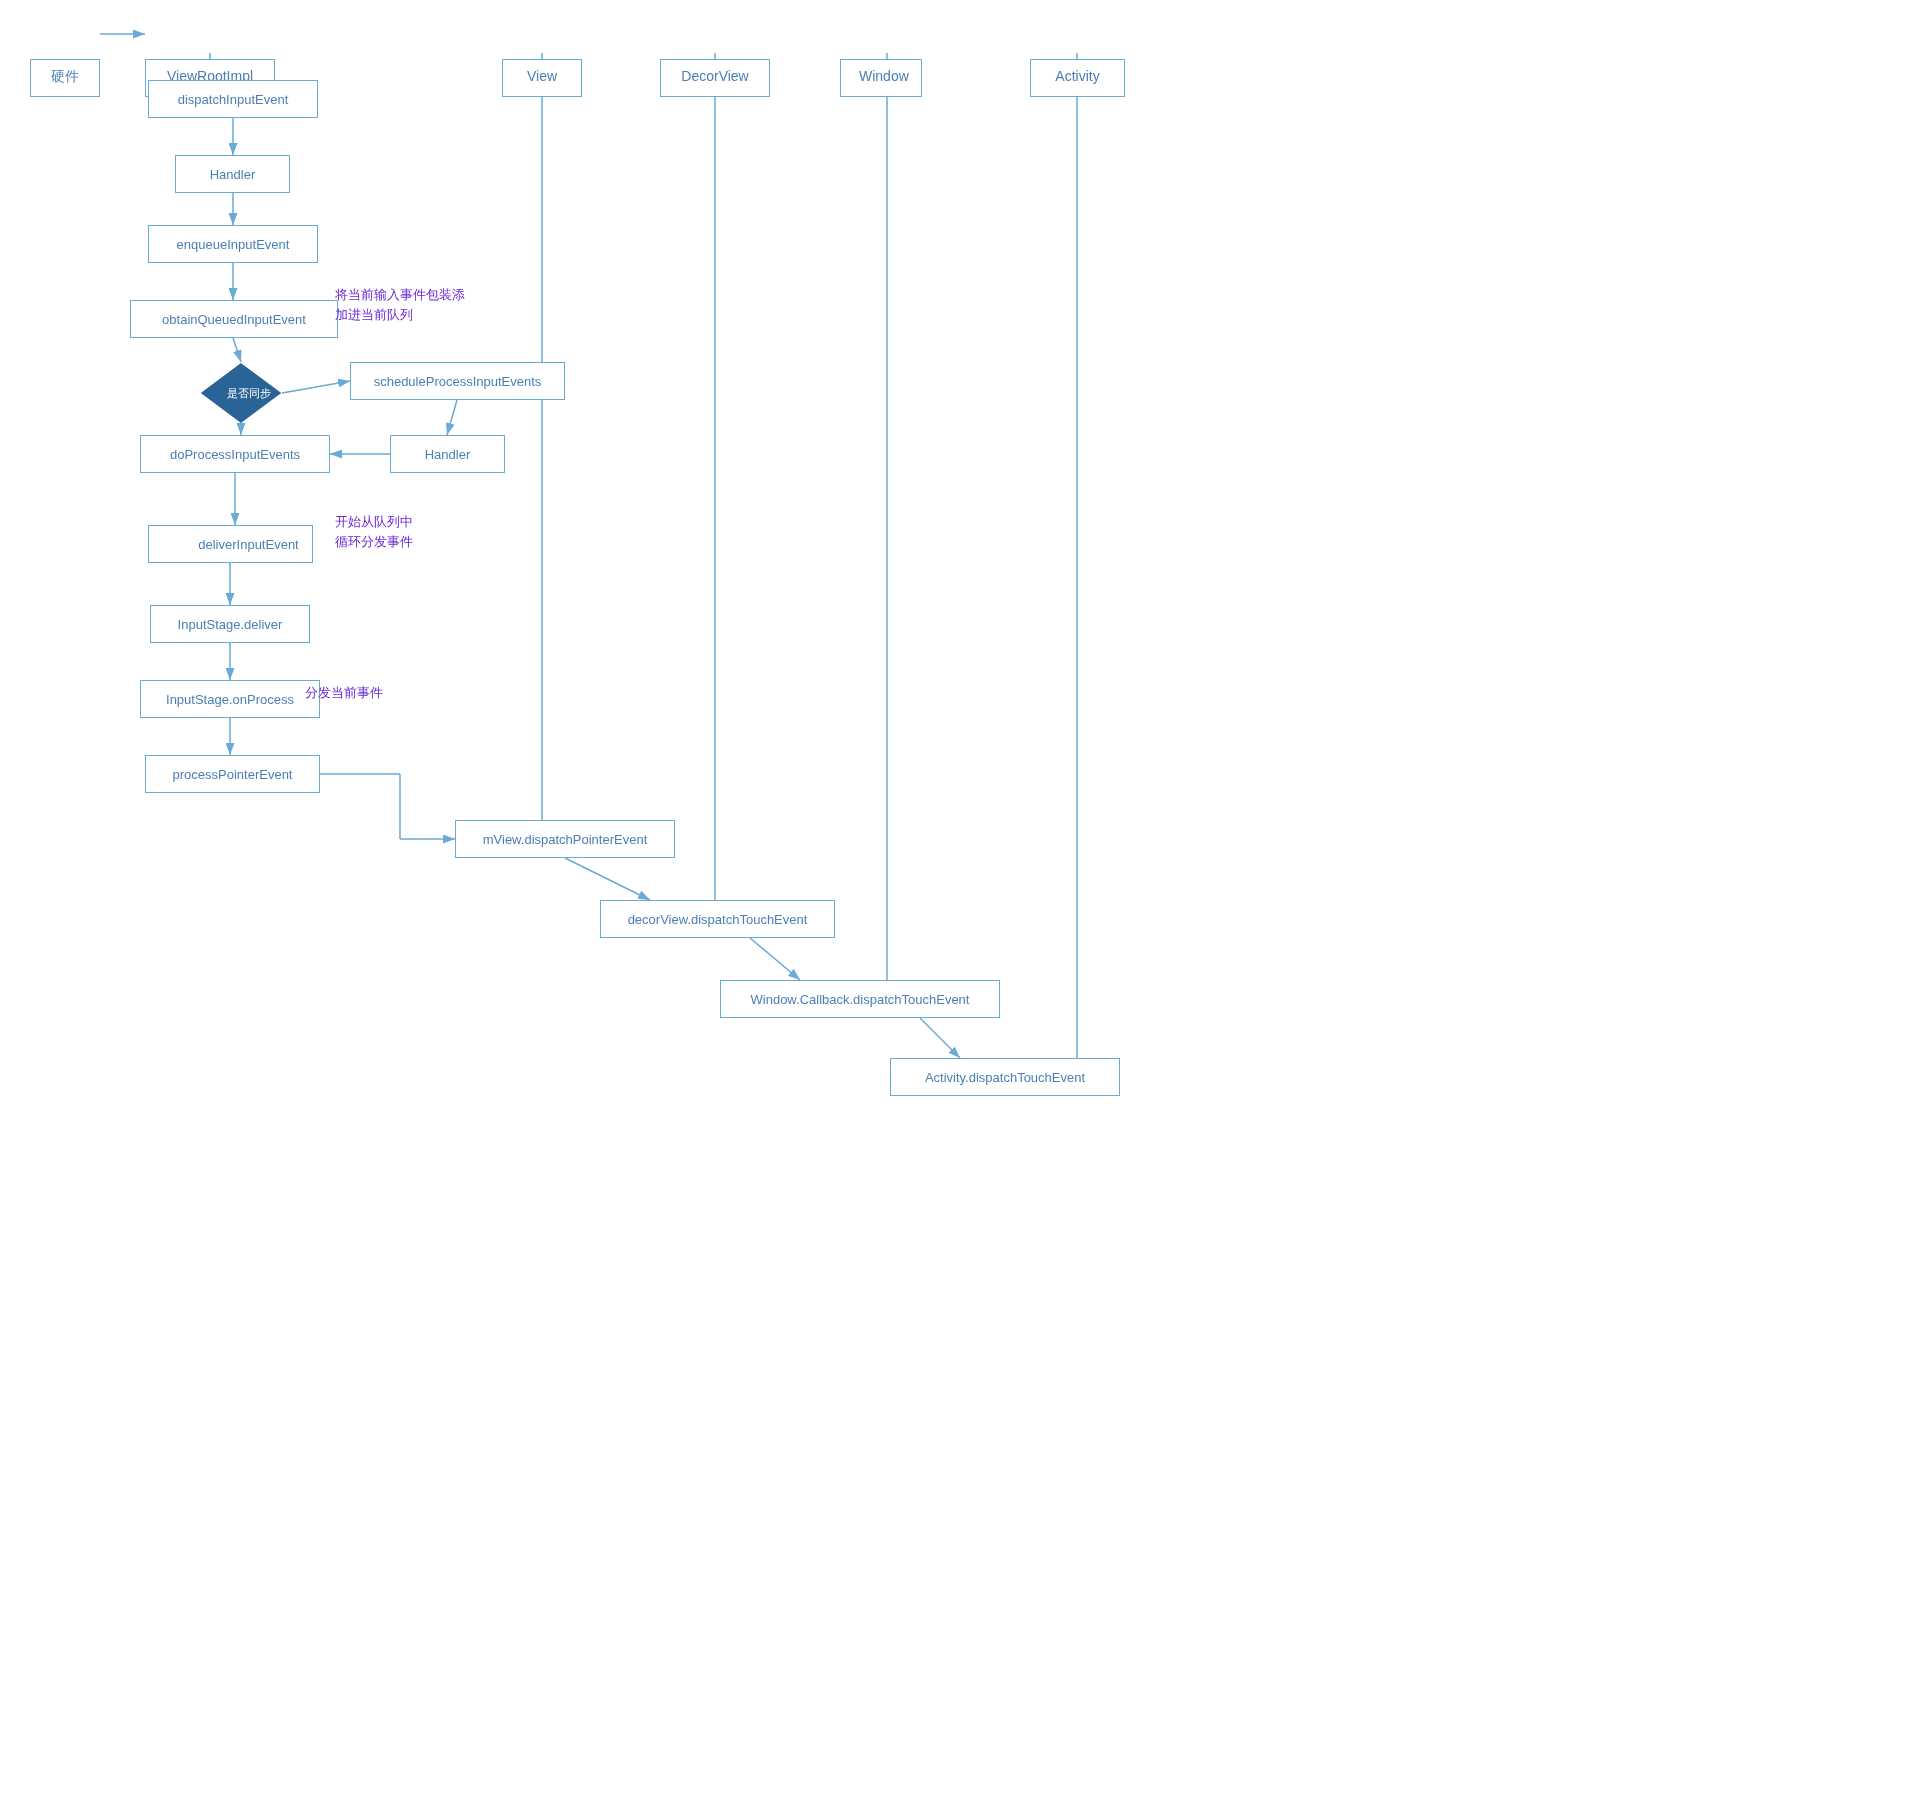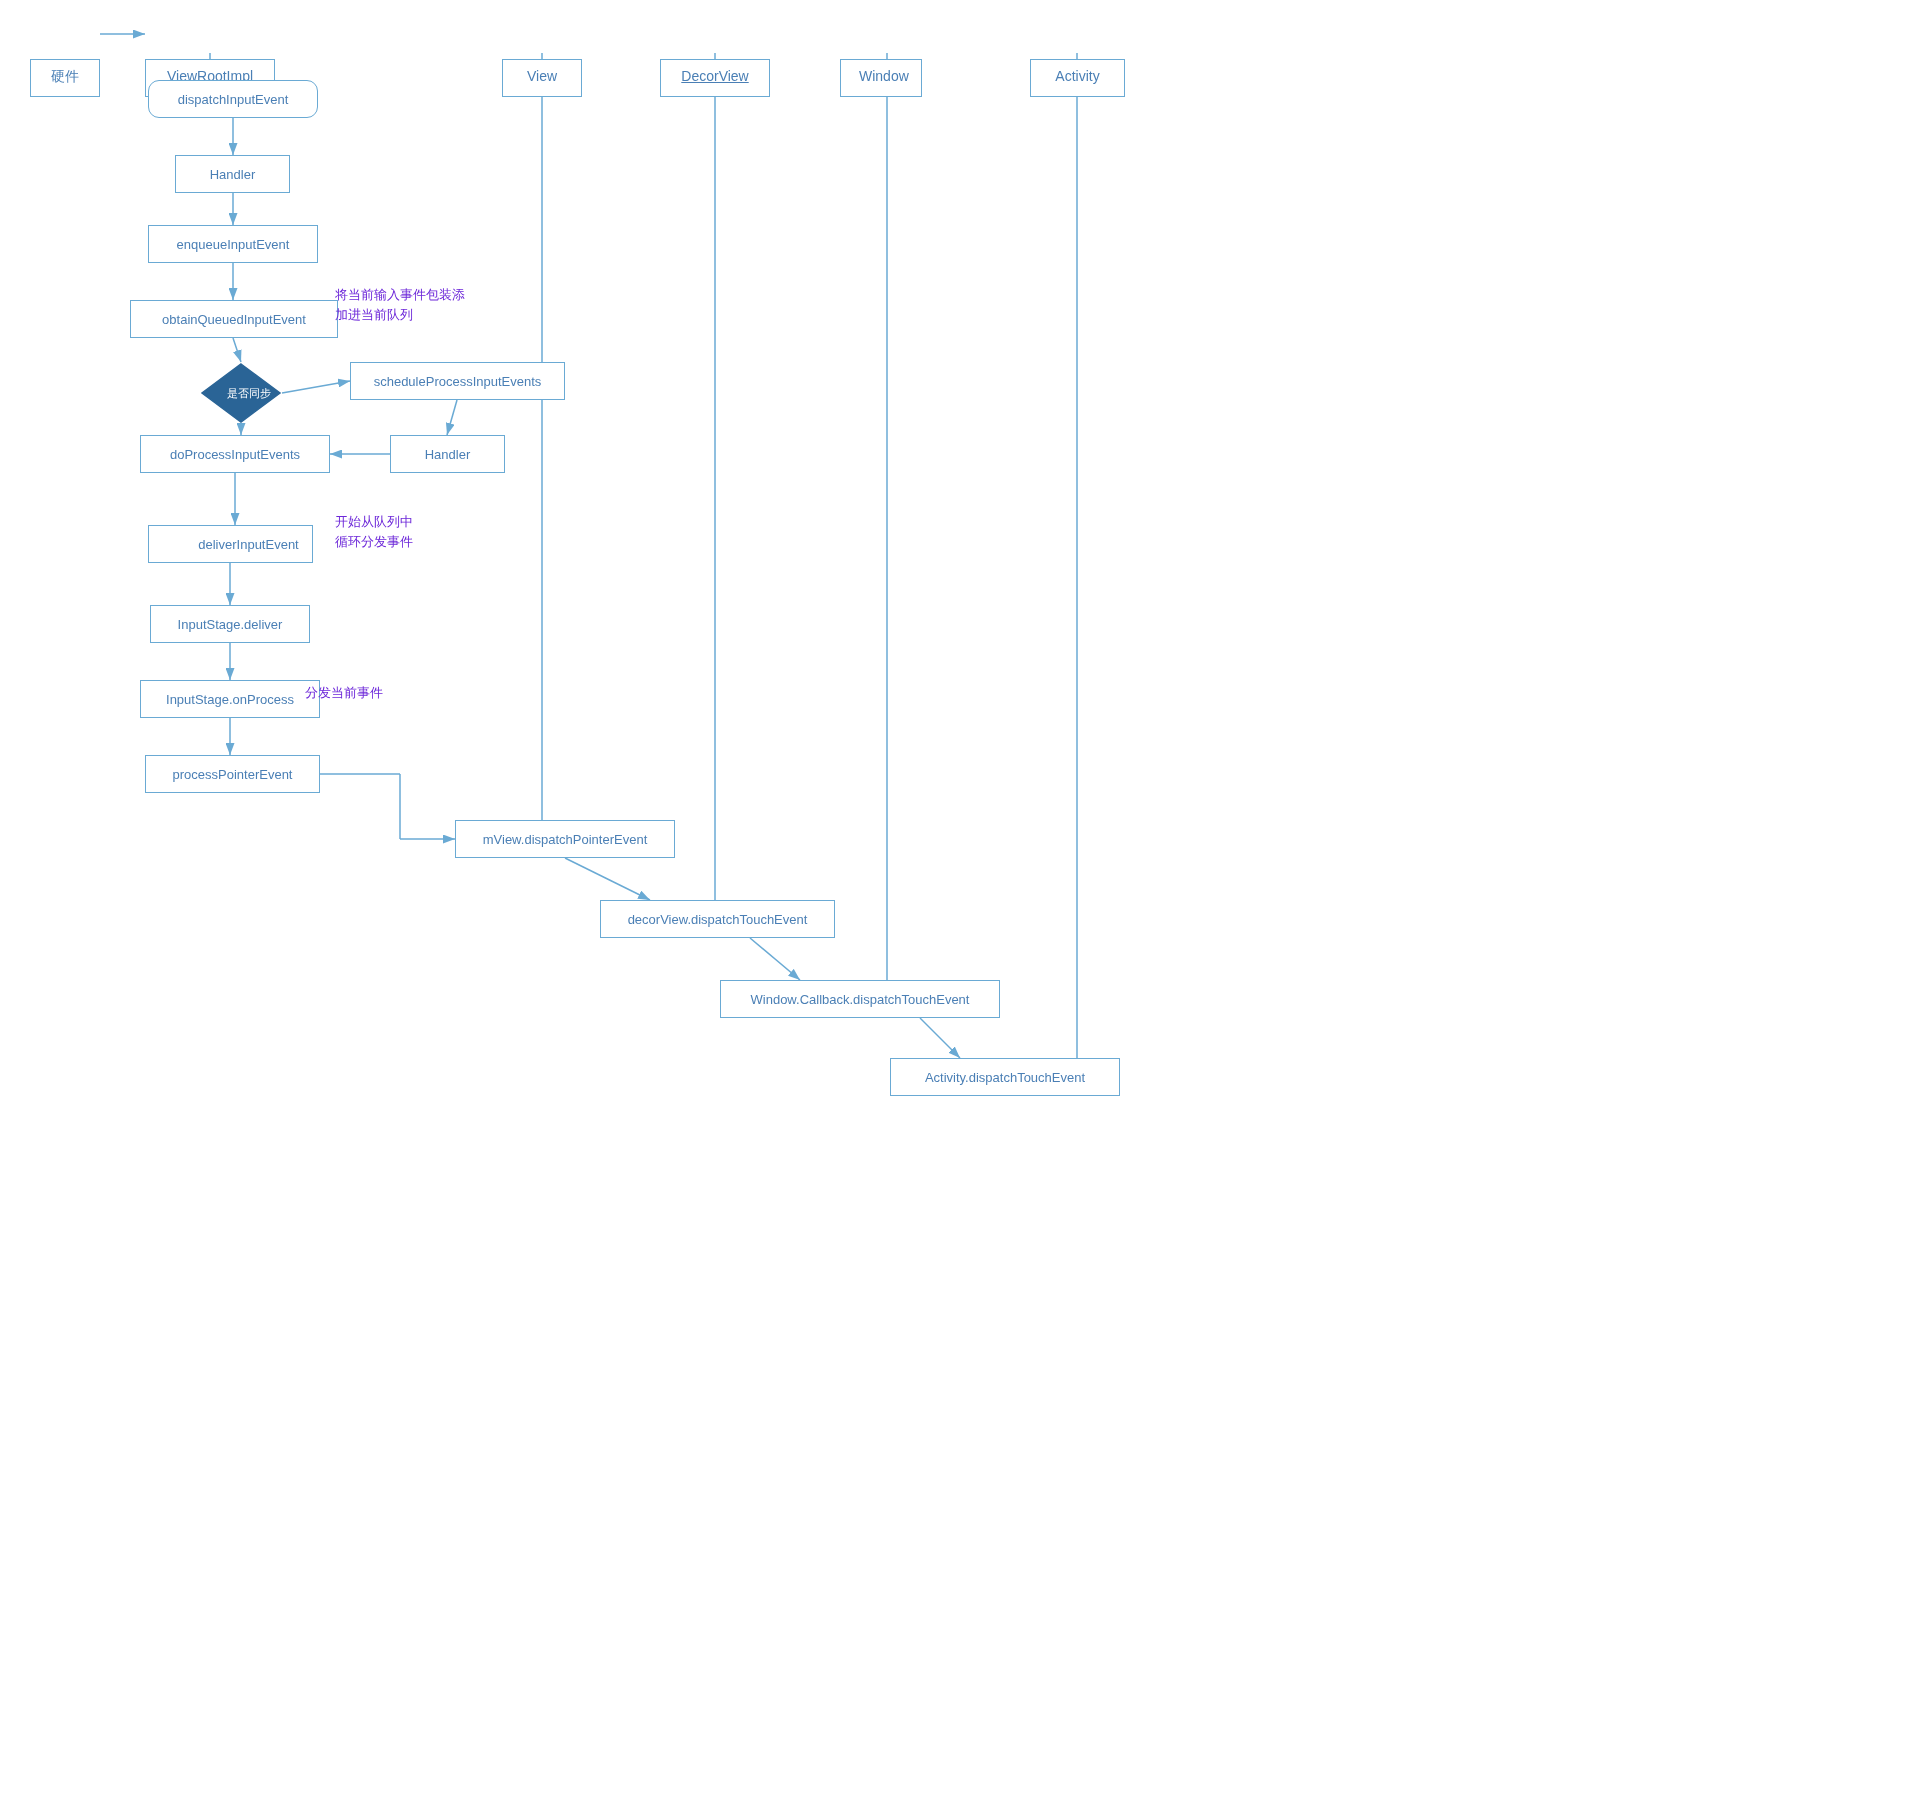--- a/index.html
+++ b/index.html
@@ -134,27 +134,27 @@
     <line x1="1077" y1="53" x2="1077" y2="1076" stroke="#6aaad4" stroke-width="1.5"></line>
 
   </svg>
 
   <div class="column-header" style="left:30px; top:15px; width:70px; height:38px;">硬件</div>
 
   <div class="column-header" style="left:145px; top:15px; width:130px; height:38px;">ViewRootImpl</div>
 
   <div class="column-header" style="left:502px; top:15px; width:80px; height:38px;">View</div>
 
-  <div class="column-header" style="left:660px; top:15px; width:110px; height:38px;text-decoration:underline;">DecorView</div>
+  <div class="column-header" style="left:660px; top:15px; width:110px; height:38px;">DecorView</div>
 
   <div class="column-header" style="left:840px; top:15px; width:82px; height:38px;">Window</div>
 
   <div class="column-header" style="left:1030px; top:15px; width:95px; height:38px;">Activity</div>
 
-  <div class="box" style="left:148px; top:80px; width:170px; height:38px;border-radius:11px;">dispatchInputEvent</div>
+  <div class="box" style="left:148px; top:80px; width:170px; height:38px;">dispatchInputEvent</div>
 
   <div class="box" style="left:175px; top:155px; width:115px; height:38px;">Handler</div>
 
   <div class="box" style="left:148px; top:225px; width:170px; height:38px;">enqueueInputEvent</div>
 
   <div class="box" style="left:130px; top:300px; width:208px; height:38px;">obtainQueuedInputEvent</div>
 
   <div class="diamond" style="left:200px; top:362px; width:82px; height:62px;">
     <svg width="82" height="62" viewBox="0 0 82 62">
       <polygon points="41,2 80,31 41,60 2,31" fill="#2a6496" stroke="#2a6496" stroke-width="1.5"></polygon>

